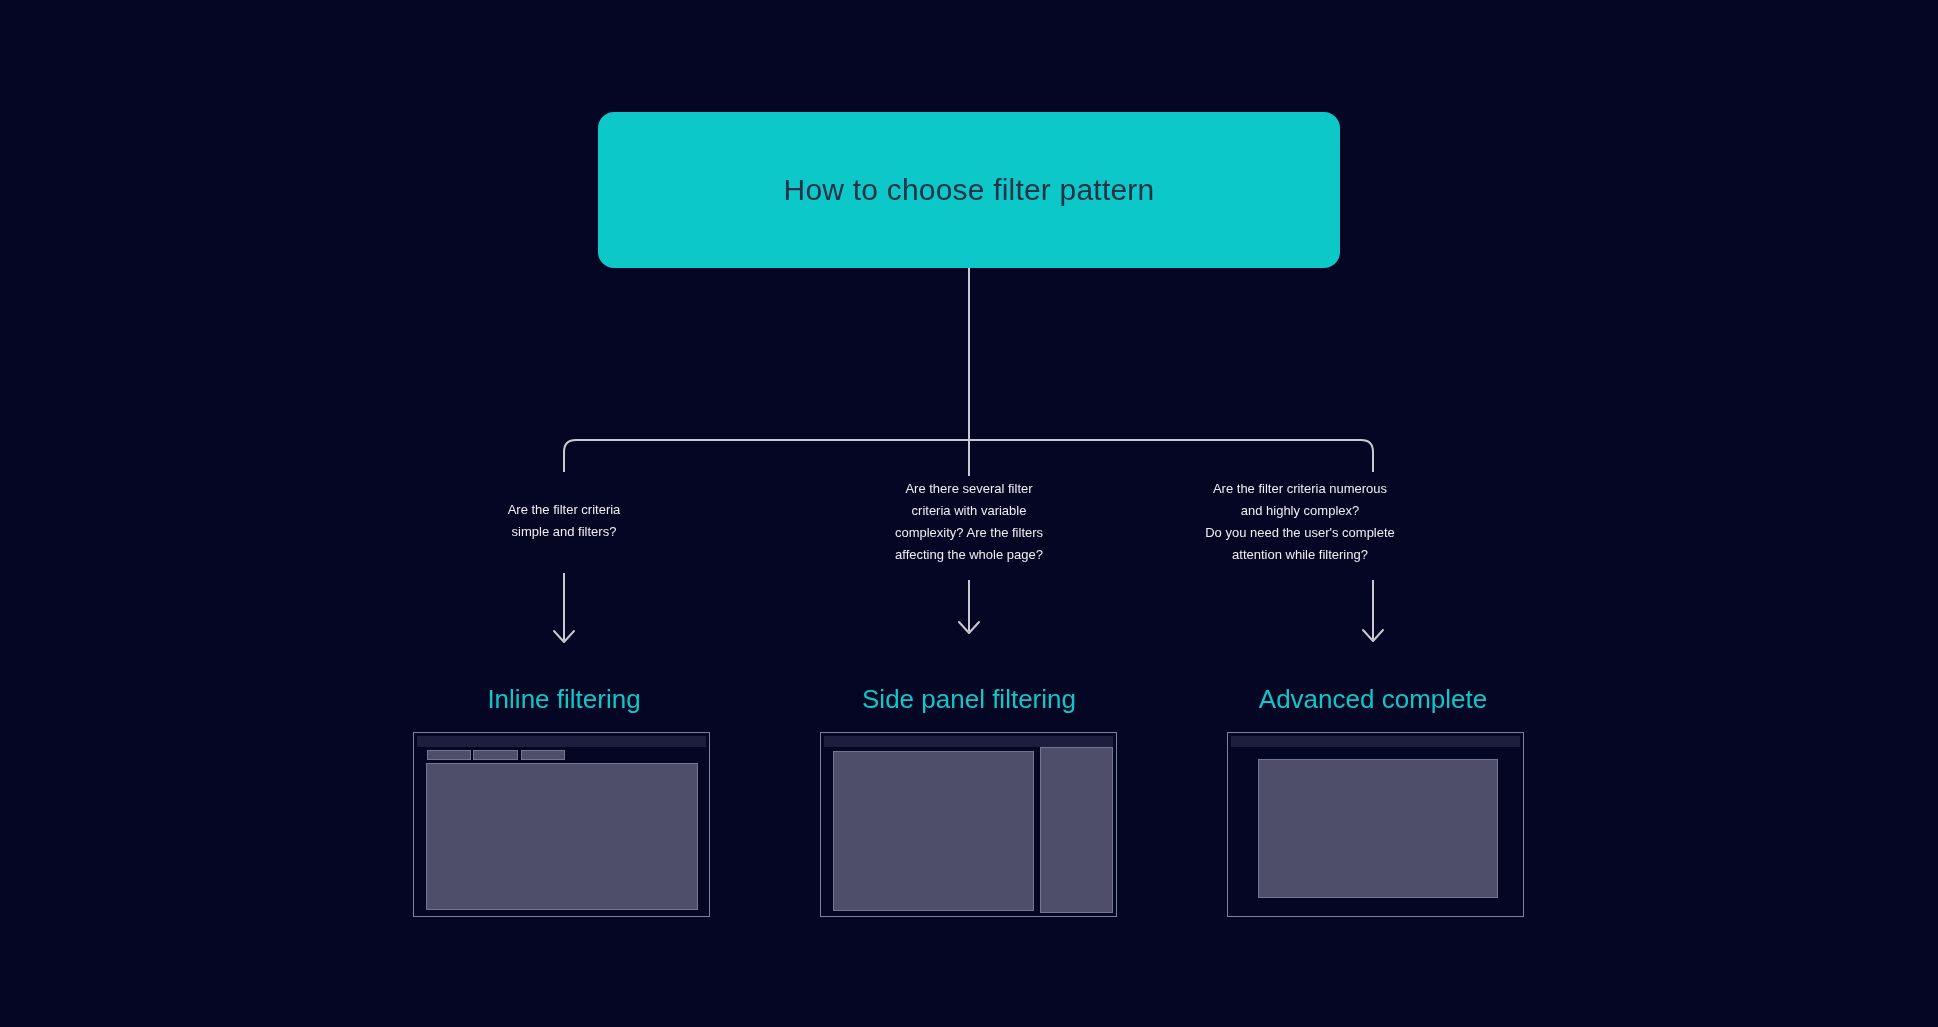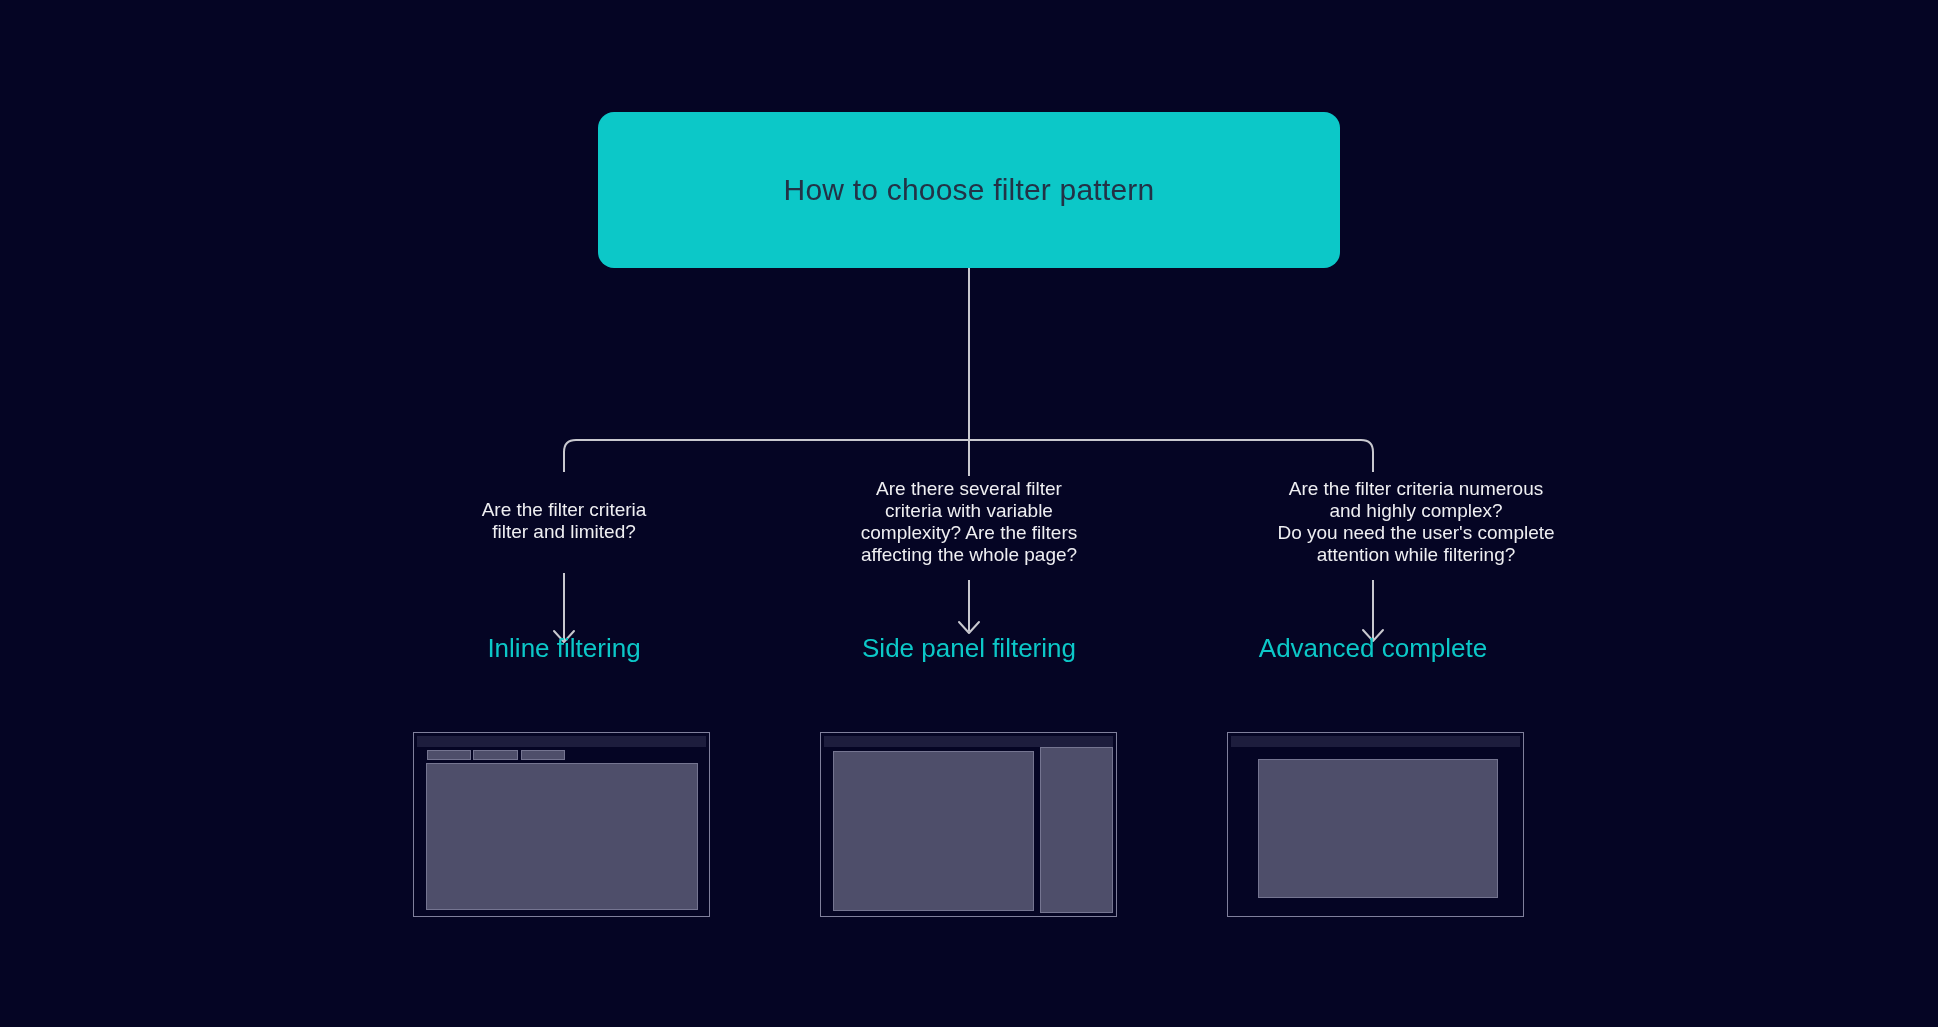--- a/index.html
+++ b/index.html
@@ -37,33 +37,33 @@
   .title-box .title-text {
     color: #233246;
     font-size: 30px;
     font-weight: 500;
     letter-spacing: 0.2px;
   }
   .question {
     position: absolute;
     width: 360px;
     color: #efeff2;
-    font-size: 19px;
+    font-size: 13px;
     line-height: 22px;
     text-align: center;
     white-space: pre-line;
     transform: translateX(-50%);
   }
   .q1 { left: 564px;  top: 499px; }
   .q2 { left: 969px;  top: 478px; }
-  .q3 { left: 1416px; top: 478px; }
+  .q3 { left: 1300px; top: 478px; }
   .pattern-label {
     position: absolute;
     width: 360px;
-    top: 633px;
+    top: 684px;
     color: #0cc8c8;
     font-size: 26px;
     text-align: center;
     transform: translateX(-50%);
   }
   .pl1 { left: 564px; }
   .pl2 { left: 969px; text-align: center; }
   .pl3 { left: 1373px; }
 
   
@@ -120,21 +120,21 @@
 
     <path d="M1373 580 V639"></path>
     <path d="M1363 630 L1373 641 L1383 630" stroke-linecap="round" stroke-linejoin="round"></path>
   </svg>
 
   <div class="title-box">
     <span class="title-text">How to choose filter pattern</span>
   </div>
 
   <div class="question q1">Are the filter criteria
-filter and limited?</div>
+simple and filters?</div>
   <div class="question q2">Are there several filter
 criteria with variable
 complexity? Are the filters
 affecting the whole page?</div>
   <div class="question q3">Are the filter criteria numerous
 and highly complex?
 Do you need the user's complete
 attention while filtering?</div>
 
   <div class="pattern-label pl1">Inline filtering</div>

